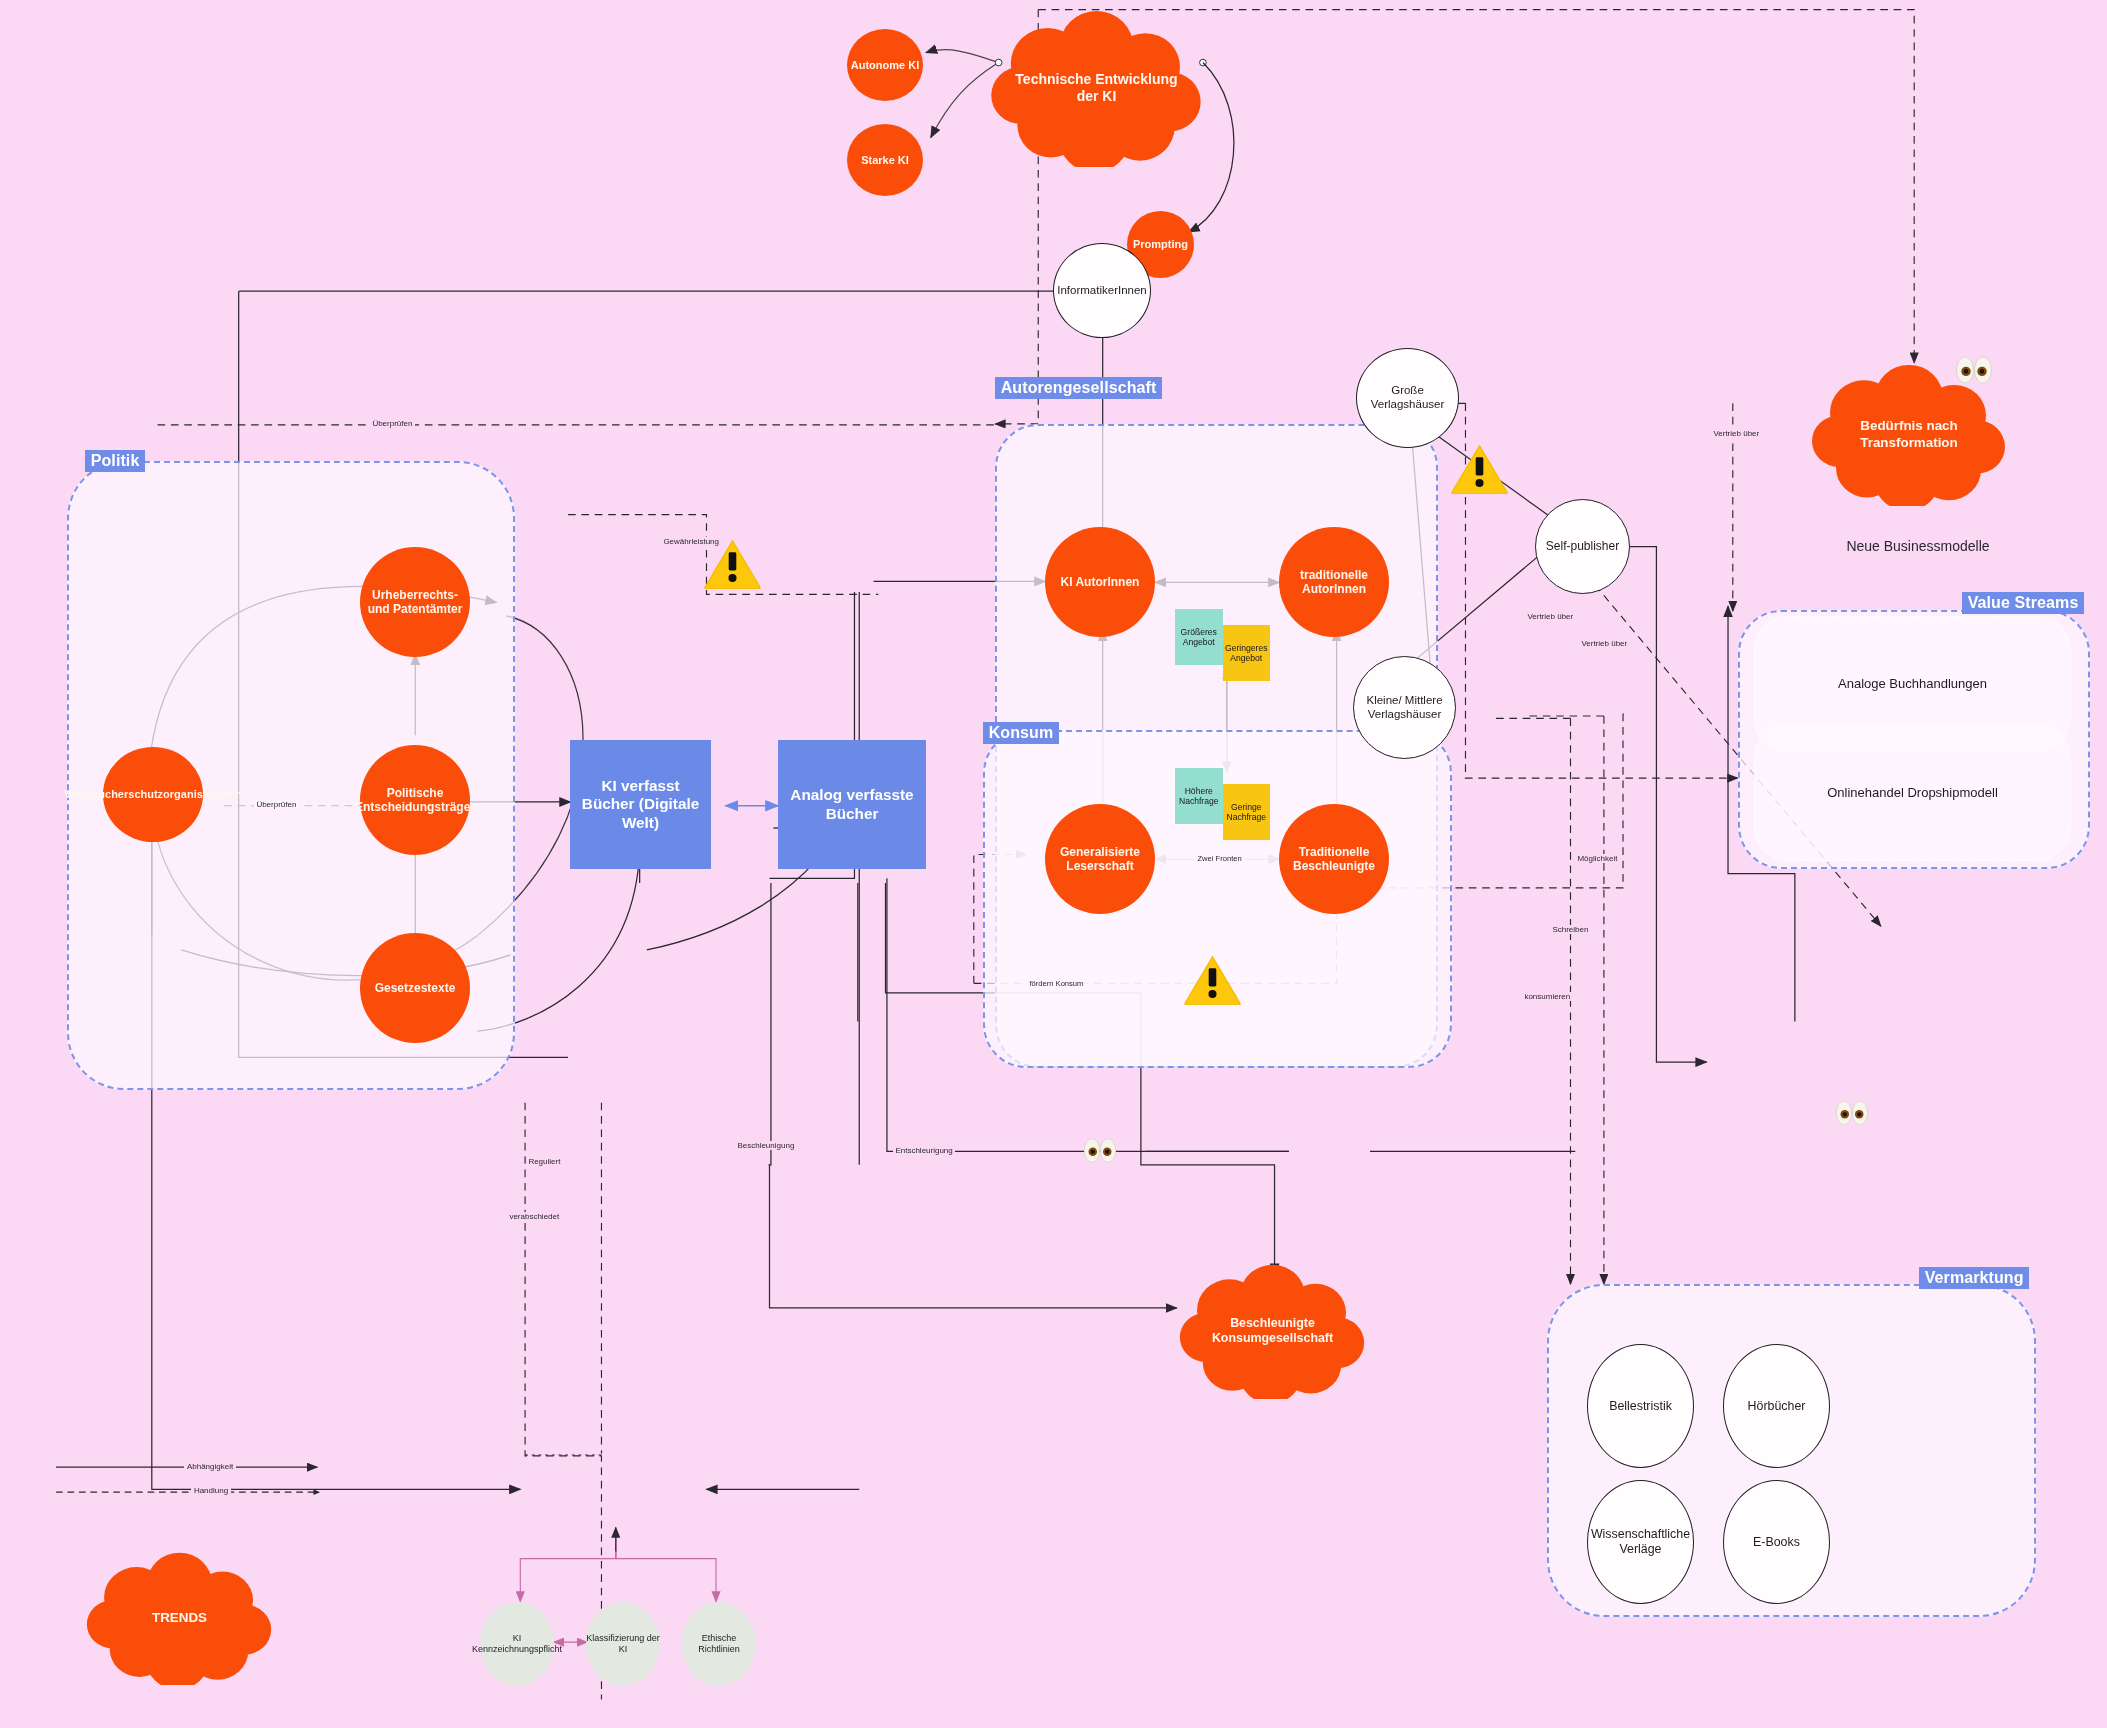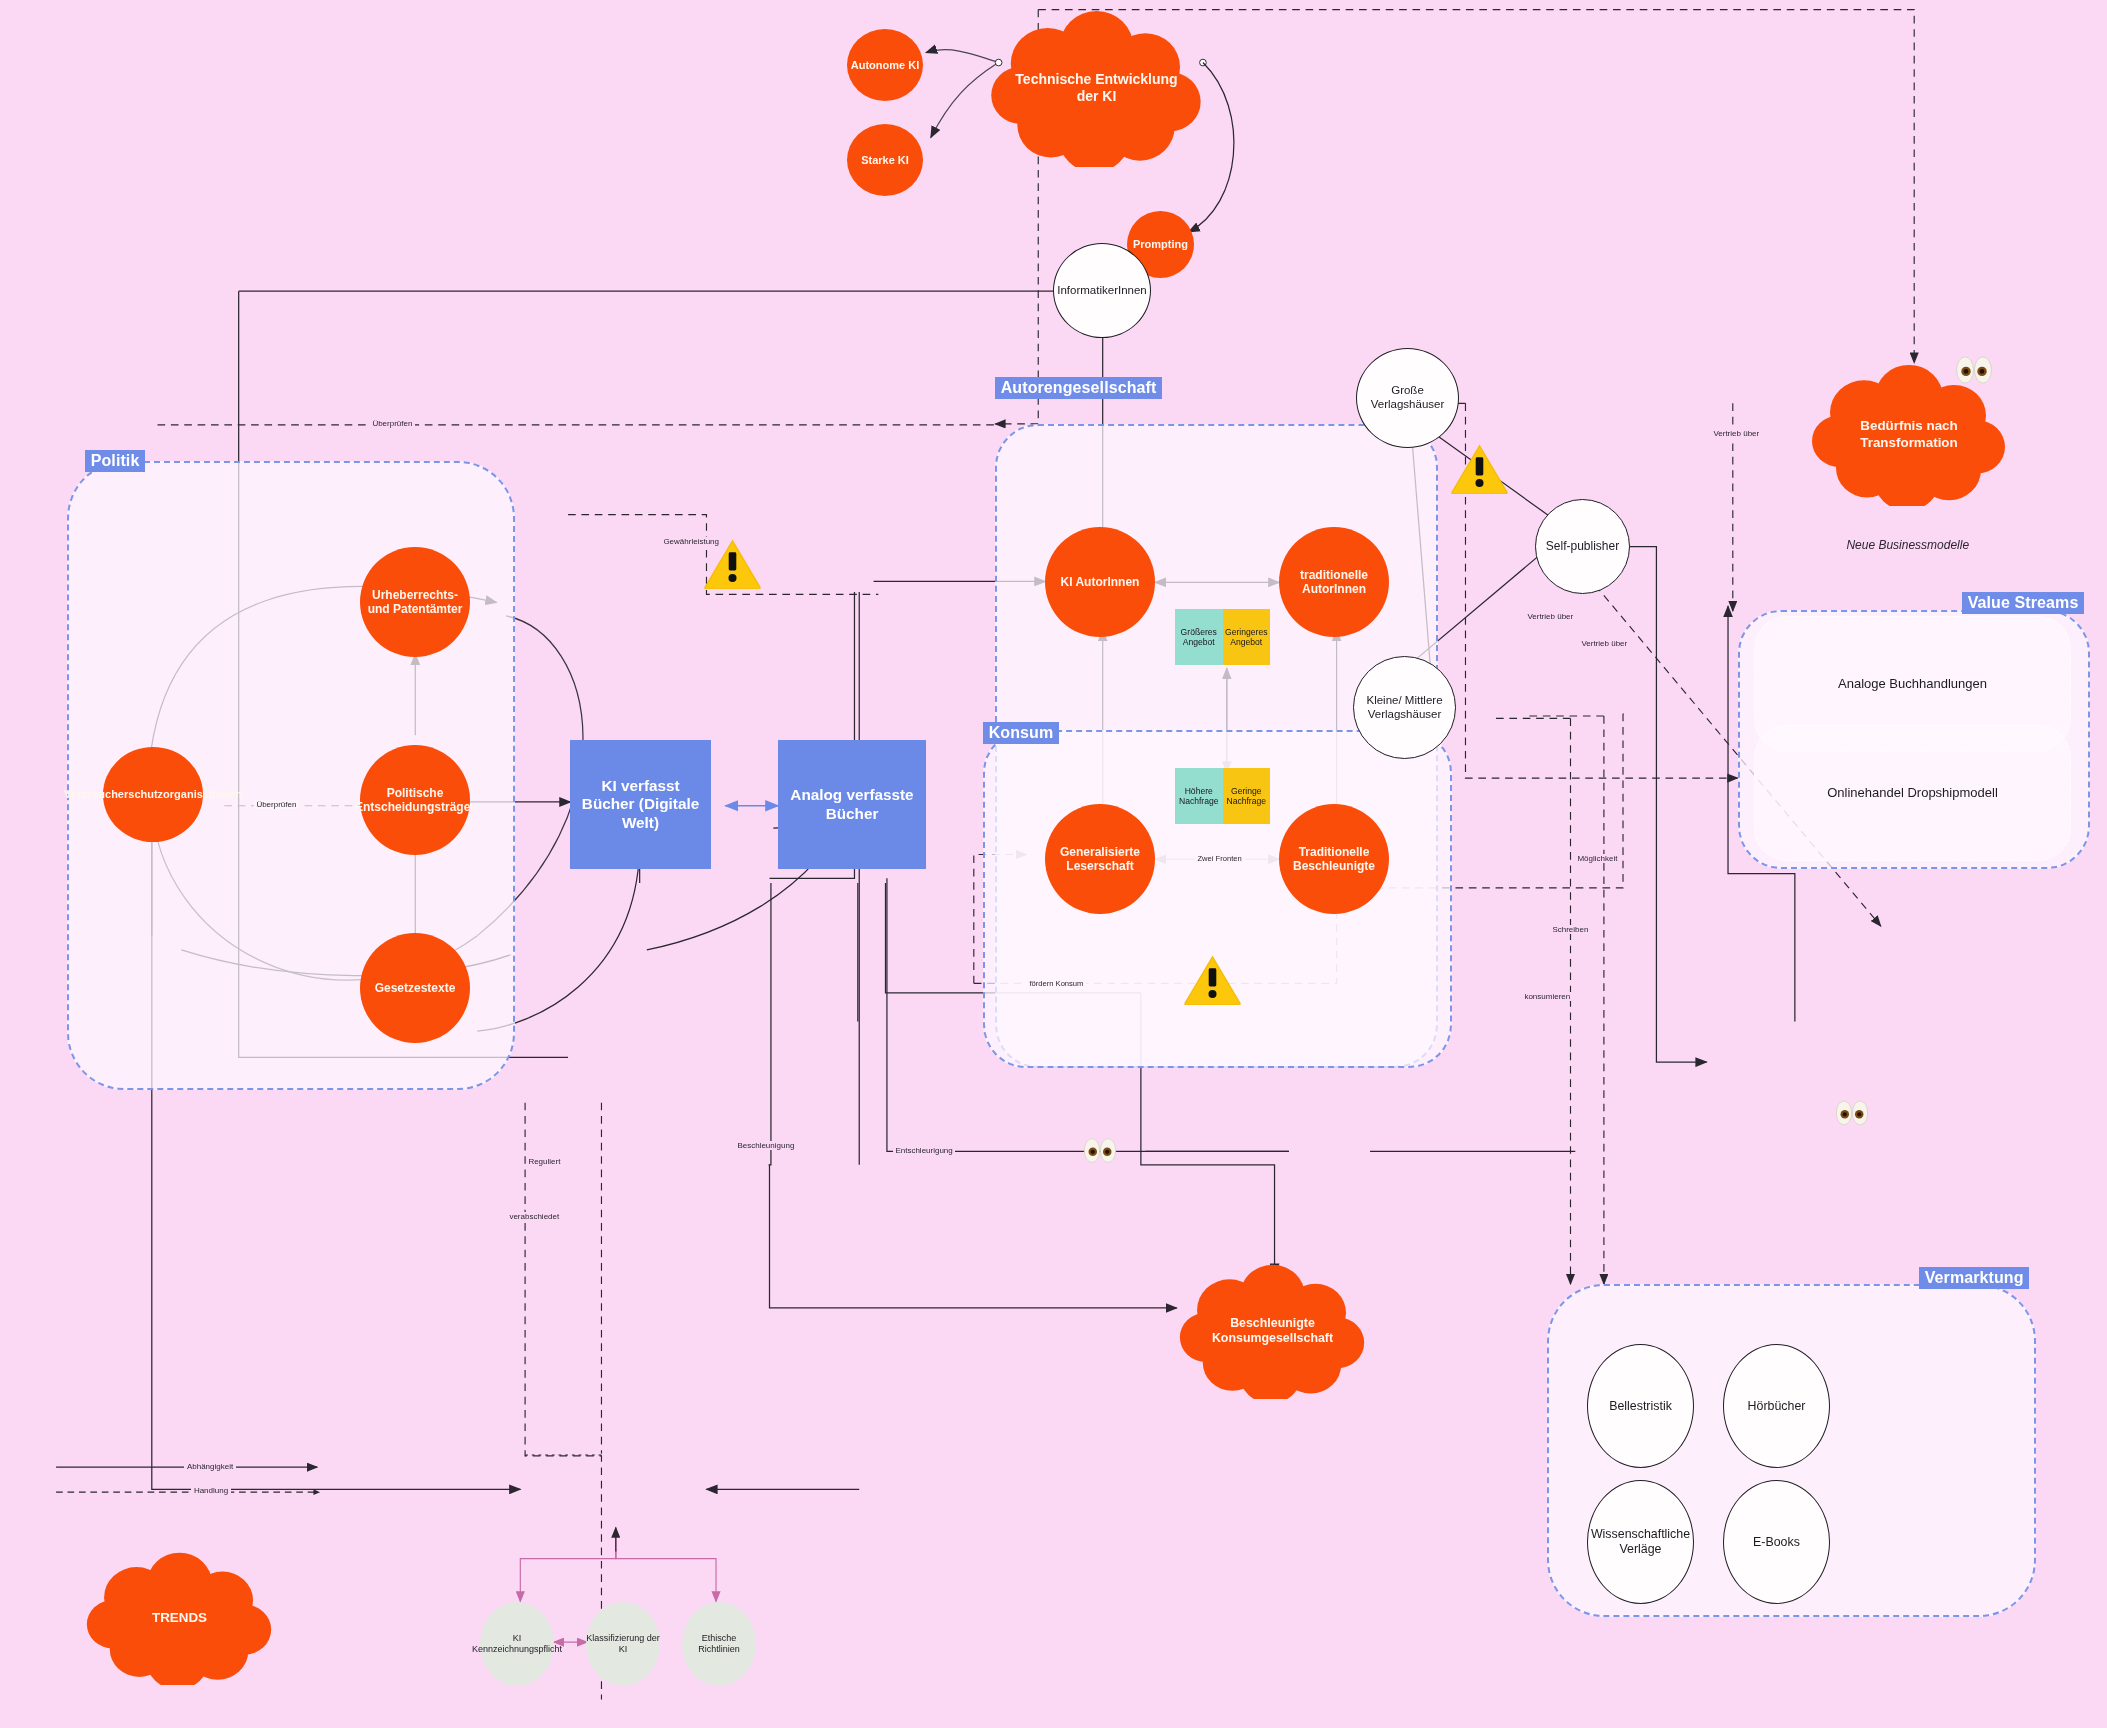--- a/index.html
+++ b/index.html
@@ -23,21 +23,21 @@
              line-height:1.2;}
   .ell-grey{background:#e3e8e1;color:#1d1b22;border-radius:50%;line-height:1.25;}
   .rect-blue{background:#6b89e6;color:#fff;font-weight:bold;line-height:1.2;}
   .vs-box{position:absolute;display:flex;align-items:center;justify-content:center;
           text-align:center;color:#1d1b22;border:1.9px dashed rgba(255,255,255,.85);
           border-radius:33px;background:rgba(255,250,255,.55);line-height:1.25;}
   .swatch{position:absolute;display:flex;}
   .swatch>div{display:flex;align-items:center;justify-content:center;text-align:center;
               color:#17161c;line-height:1.2;}
   .sw-green{background:#94ded0;}
-  .sw-yellow{background:#f9c513;}
+  .sw-yellow{background:#f9c513;margin-top:16px;}
 
   
   .cloud{position:absolute;display:flex;align-items:center;justify-content:center;}
   .cloud svg{position:absolute;left:0;top:0;width:100%;height:100%;}
   .cloud span{position:relative;z-index:2;color:#fff7ef;font-weight:bold;text-align:center;
               line-height:1.2;padding:0 8%;}
 
   
   .warn{position:absolute;}
   .eyes{position:absolute;display:flex;gap:1px;}
@@ -454,21 +454,21 @@
   <div class="elabel" style="left:661px;top:537px;font-size:8px;">Gewährleistung</div>
   <div class="elabel" style="left:526px;top:1157px;font-size:8px;">Reguliert</div>
   <div class="elabel" style="left:507px;top:1212px;font-size:8px;">verabschiedet</div>
   <div class="elabel" style="left:735px;top:1141px;font-size:8px;">Beschleunigung</div>
   <div class="elabel" style="left:893px;top:1146px;font-size:8px;">Entschleurigung</div>
   <div class="elabel onwhite" style="left:1184px;top:854px;font-size:7.6px;margin-left:11px;">Zwei Fronten</div>
   <div class="elabel onwhite" style="left:1027px;top:979px;font-size:7.6px;">fördern Konsum</div>
   <div class="elabel" style="left:1711px;top:429px;font-size:8px;">Vertrieb über</div>
   <div class="elabel" style="left:1525px;top:612px;font-size:8px;">Vertrieb über</div>
   <div class="elabel" style="left:1579px;top:639px;font-size:8px;">Vertrieb über</div>
-  <div class="elabel" style="left:1844px;top:538px;font-size:12px;font-style:italic;">Neue Businessmodelle</div>
+  <div class="elabel" style="left:1844px;top:538px;font-size:14px;">Neue Businessmodelle</div>
   <div class="elabel" style="left:1575px;top:854px;font-size:8px;">Möglichkeit</div>
   <div class="elabel" style="left:1550px;top:925px;font-size:8px;">Schreiben</div>
   <div class="elabel" style="left:1522px;top:992px;font-size:8px;">konsumieren</div>
 
   <div class="legend-row" style="left:56px;top:1461px;width:267px;height:12.4px;">
     <svg viewBox="0 0 560 26" style="width:267px;height:12.4px;">
       <line x1="0" y1="13" x2="548" y2="13" stroke="#2b2731" stroke-width="2.4" marker-end="url(#ah)"></line>
     </svg>
   </div>
   <div class="legend-label" style="left:184px;top:1462px;font-size:8px;">Abhängigkeit</div>

